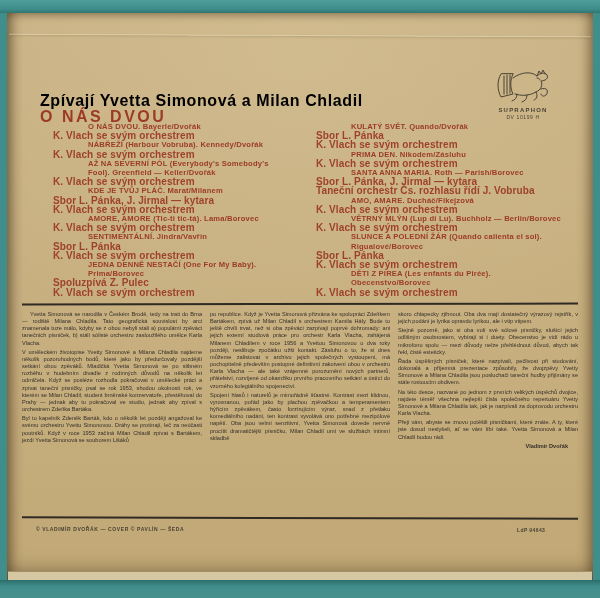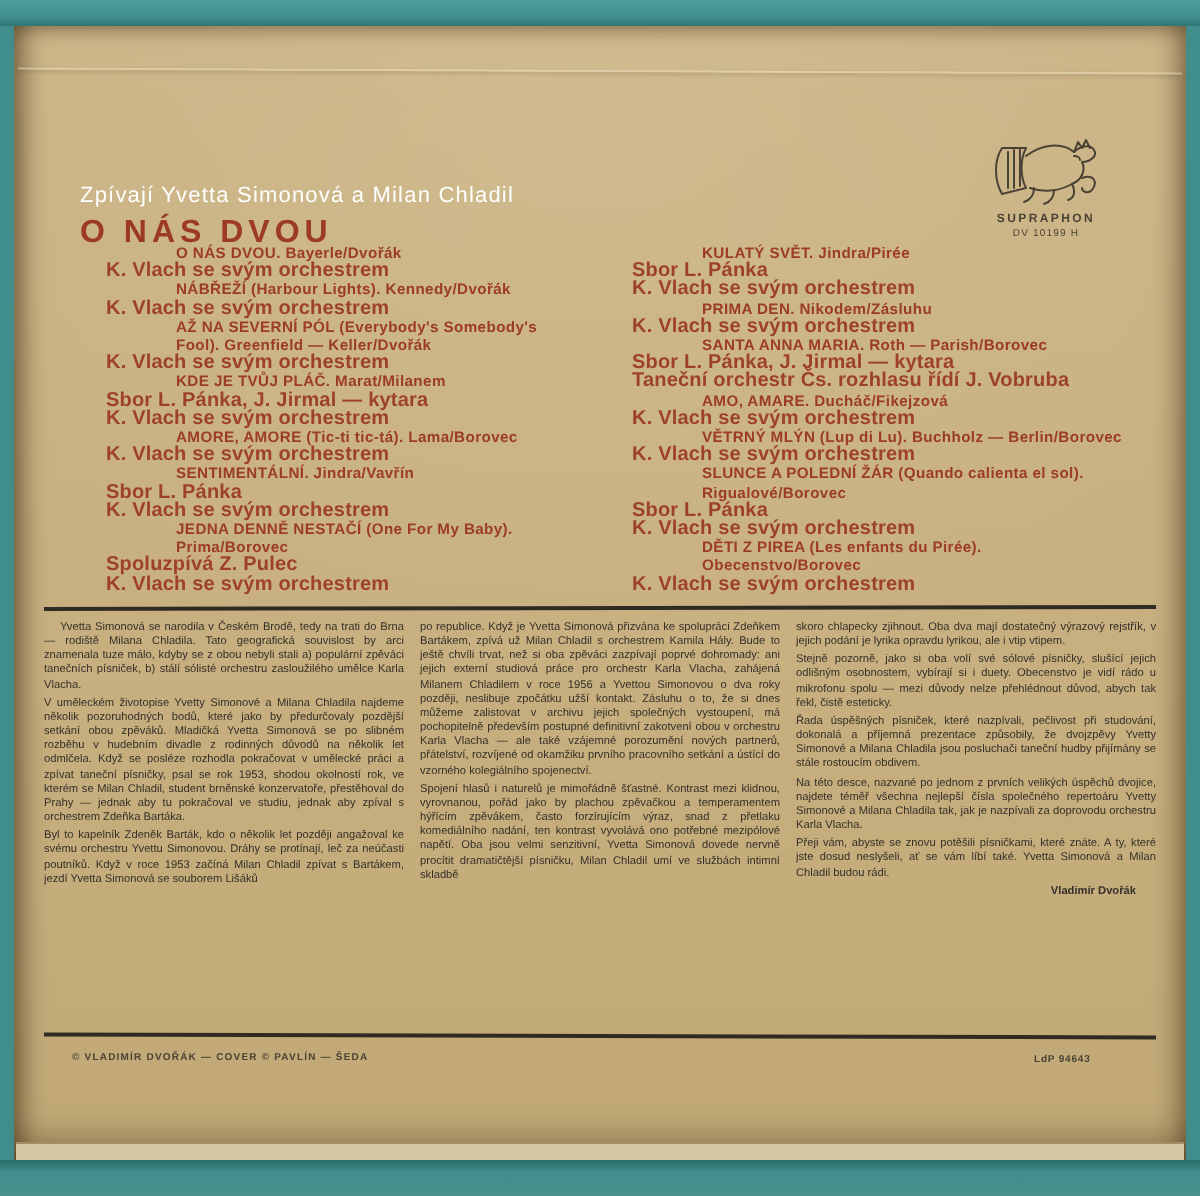--- a/index.html
+++ b/index.html
@@ -32,21 +32,21 @@
   .paper-bottom-edge{
     position:absolute;left:1px;right:1px;bottom:0;height:8px;
     background:#d5c7a2;border-top:1px solid rgba(120,95,55,0.55);
   }
   .album-title{
     position:absolute;left:40px;top:60px;
     color:#9d3a26;font-size:16px;font-weight:bold;letter-spacing:2.5px;white-space:nowrap;margin-top:48px;
   }
   .artists-line{
     position:absolute;left:40px;top:92px;
-    color:#ffffff;font-size:11px;font-weight:normal;letter-spacing:0.6px;white-space:nowrap;
+    color:#000000;font-size:16px;font-weight:bold;letter-spacing:0.6px;white-space:nowrap;
   }
   .logo{position:absolute;left:484px;top:68px;width:78px;text-align:center;color:#4a4234;}
   .logo svg{display:block;margin:0 auto;}
   .logo .wordmark{font-size:6px;font-weight:bold;letter-spacing:1.2px;margin-top:1px;}
   .logo .catalog{font-size:5px;letter-spacing:0.6px;margin-top:1px;}
   .tracklist{position:absolute;top:122px;color:#9c3b27;}
   .tracklist.left{left:40px;width:252px;}
   .tracklist.right{left:303px;width:260px;}
   .track{margin:0;}
   .track-title{font-size:7.6px;font-weight:bold;line-height:9.2px;letter-spacing:0.2px;margin-left:48px;}
@@ -100,21 +100,21 @@
     <div class="wordmark">SUPRAPHON</div>
     <div class="catalog">DV 10199 H</div>
   </div>
 
   <div class="tracklist left">
     <div class="track">
       <div class="track-title">O NÁS DVOU. Bayerle/Dvořák</div>
       <div class="track-credit">K. Vlach se svým orchestrem</div>
     </div>
     <div class="track">
-      <div class="track-title">NÁBŘEŽÍ (Harbour Lights). Kennedy/Dvořák</div>
+      <div class="track-title">NÁBŘEŽÍ (Harbour Vobruba). Kennedy/Dvořák</div>
       <div class="track-credit">K. Vlach se svým orchestrem</div>
     </div>
     <div class="track">
       <div class="track-title">AŽ NA SEVERNÍ PÓL (Everybody's Somebody's Fool). Green­field — Keller/Dvořák</div>
       <div class="track-credit">K. Vlach se svým orchestrem</div>
     </div>
     <div class="track">
       <div class="track-title">KDE JE TVŮJ PLÁČ. Marat/Milanem</div>
       <div class="track-credit">Sbor L. Pánka, J. Jirmal — kytara</div>
       <div class="track-credit">K. Vlach se svým orchestrem</div>
@@ -130,21 +130,21 @@
     </div>
     <div class="track">
       <div class="track-title">JEDNA DENNĚ NESTAČÍ (One For My Baby). Prima/Borovec</div>
       <div class="track-credit">Spoluzpívá Z. Pulec</div>
       <div class="track-credit">K. Vlach se svým orchestrem</div>
     </div>
   </div>
 
   <div class="tracklist right">
     <div class="track">
-      <div class="track-title">KULATÝ SVĚT. Jindra/Pirée</div>
+      <div class="track-title">KULATÝ SVĚT. Quando/Dvořák</div>
       <div class="track-credit">Sbor L. Pánka</div>
       <div class="track-credit">K. Vlach se svým orchestrem</div>
     </div>
     <div class="track">
       <div class="track-title">PRIMA DEN. Nikodem/Zásluhu</div>
       <div class="track-credit">K. Vlach se svým orchestrem</div>
     </div>
     <div class="track">
       <div class="track-title">SANTA ANNA MARIA. Roth — Parish/Borovec</div>
       <div class="track-credit">Sbor L. Pánka, J. Jirmal — kytara</div>

